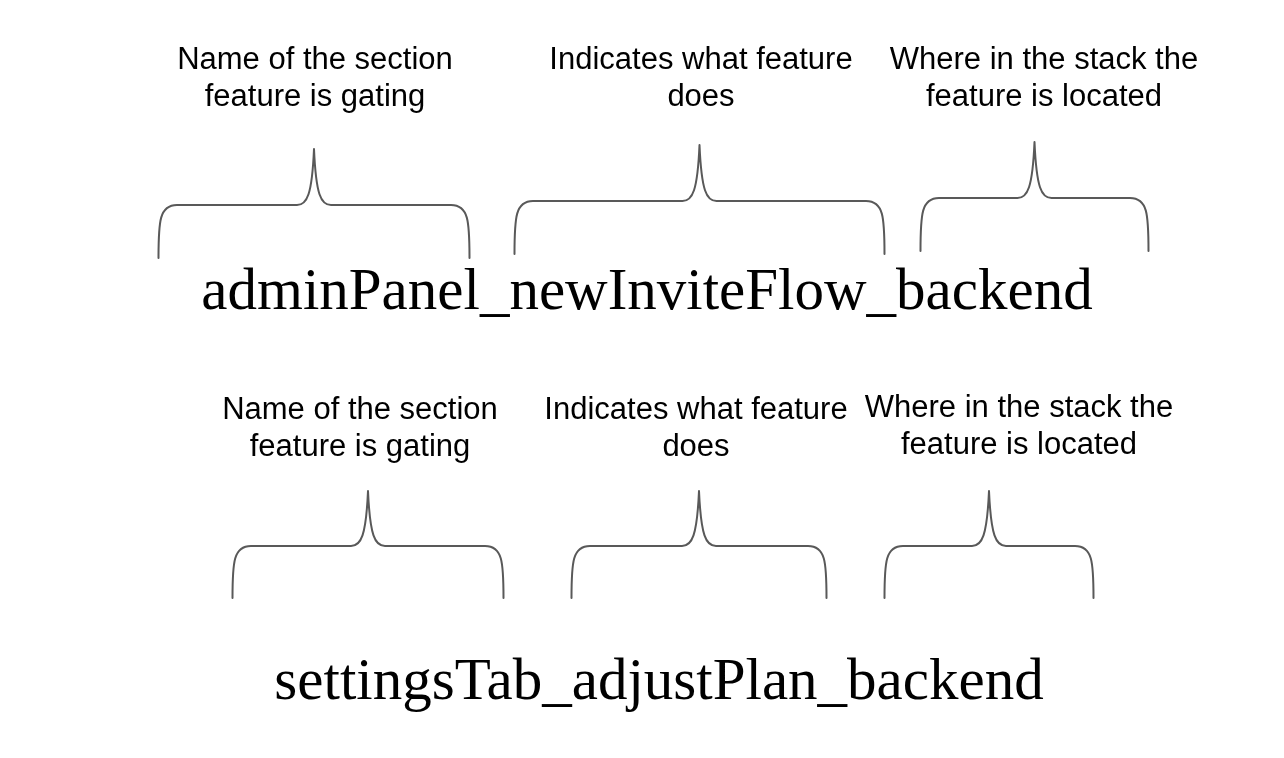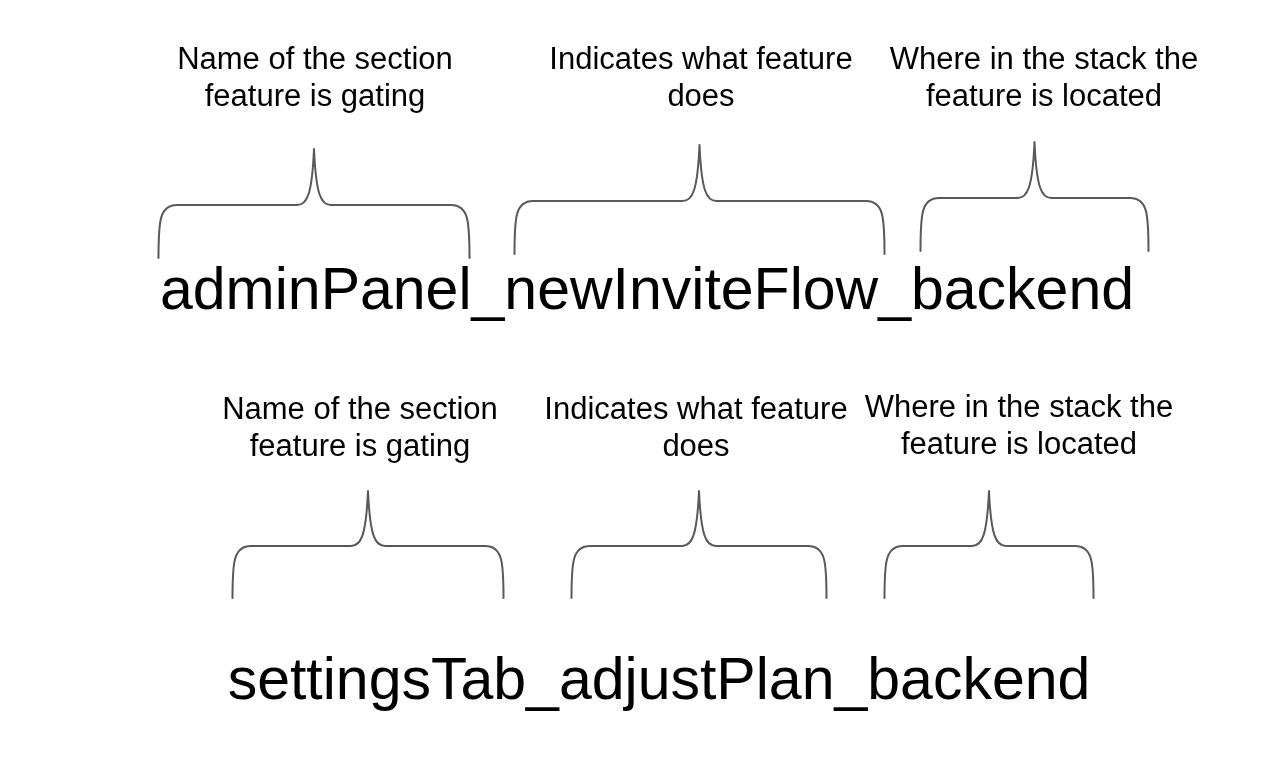--- a/index.html
+++ b/index.html
@@ -40,20 +40,21 @@
     stroke-linecap: round;
     stroke-linejoin: round;
   }
   .flag-name {
     position: absolute;
     transform: translateX(-50%);
     white-space: nowrap;
     font-size: 59px;
     line-height: 59px;
     color: var(--text-color, #000000);
+    font-family: Liberation Serif, serif;
   }
 </style>
 </head>
 <body>
 
 <div class="canvas">
 
   <section>
 
     <div class="label" style="left:57px; top:40px;">

